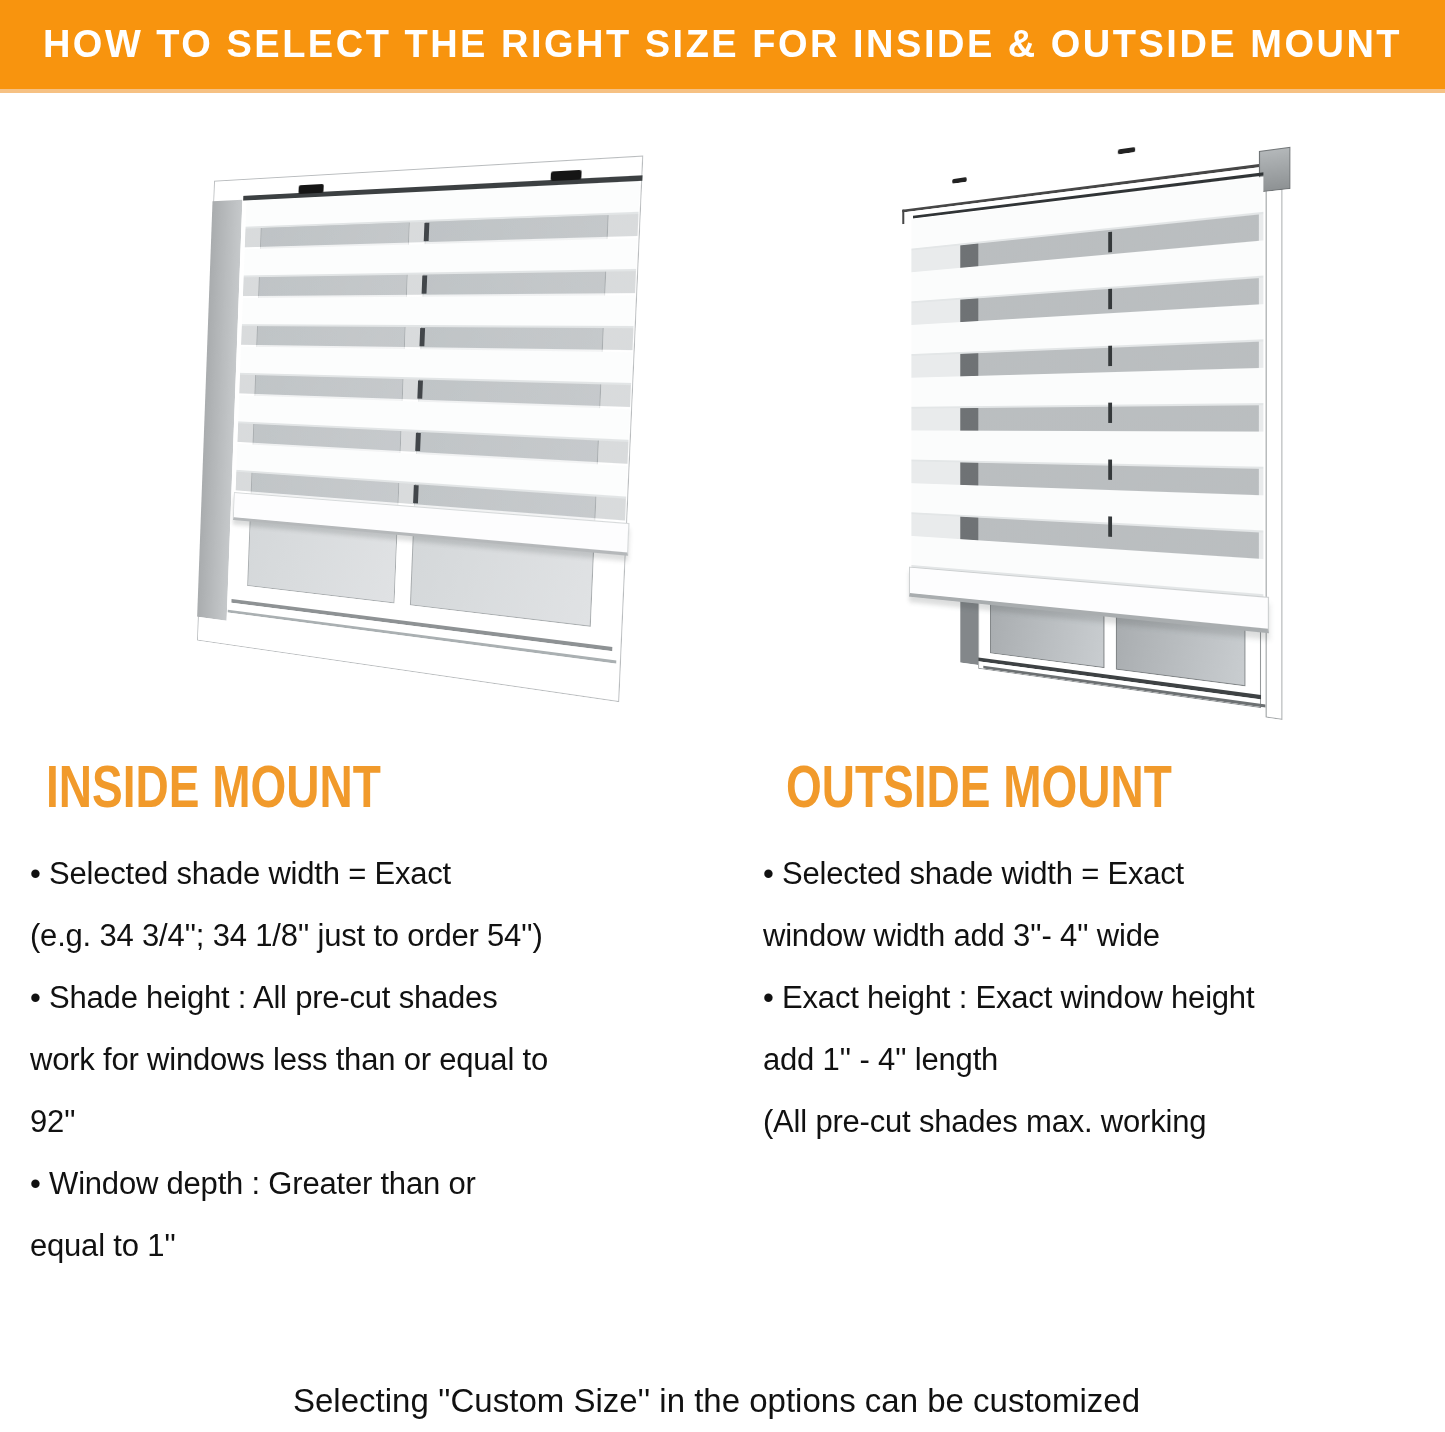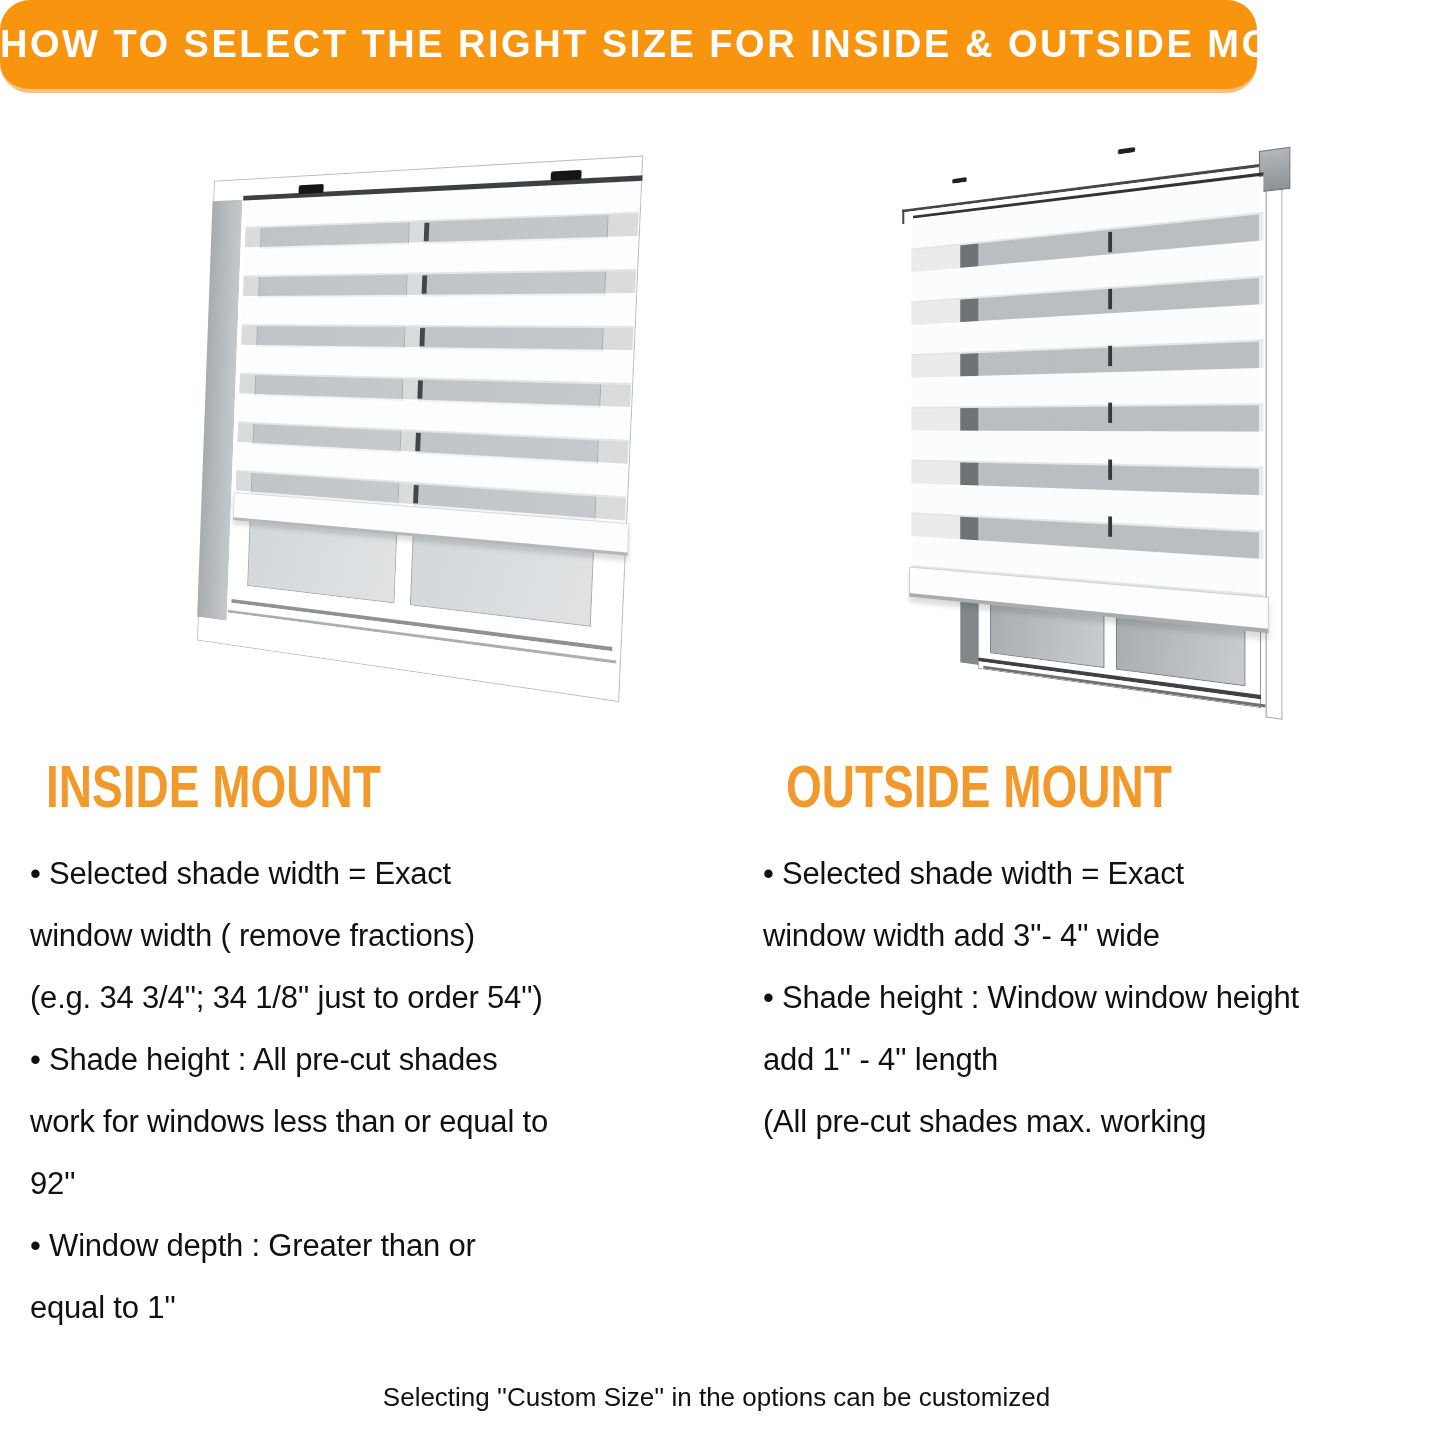--- a/index.html
+++ b/index.html
@@ -1,21 +1,21 @@
 <!DOCTYPE html>
 <html><head>
 <meta charset="utf-8">
 <style>
   html,body{margin:0;padding:0;background:#ffffff;}
   .page{position:relative;width:1445px;height:1432px;background:#ffffff;overflow:hidden;
         font-family:"Liberation Sans",sans-serif;}
 
   
-  .banner{position:absolute;left:0;top:0;width:1257px;height:89px;background:#F8940E;
-          border-bottom:4px solid #F6C183;text-align:left;border-radius:30px;}
+  .banner{position:absolute;left:0;top:0;width:1445px;height:89px;background:#F8940E;
+          border-bottom:4px solid #F6C183;text-align:center;}
   .banner span{display:inline-block;line-height:89px;color:#ffffff;font-weight:bold;
                font-size:38px;letter-spacing:2.5px;white-space:nowrap;}
 
   
   .illus{position:absolute;}
   .plane{position:absolute;transform-style:preserve-3d;}
 
   
   .illus-left{left:150px;top:145px;width:500px;height:580px;}
   .illus-left .plane{left:30px;top:25px;width:440px;height:500px;
@@ -90,21 +90,21 @@
                       white-space:nowrap;}
   .h-left{left:46px;top:752px;}
   .h-right{left:786px;top:752px;}
 
   .body-col{position:absolute;top:843px;font-size:31px;color:#111111;}
   .body-col p{margin:0;height:62px;line-height:62px;white-space:nowrap;letter-spacing:-0.2px;}
   .col-left{left:30px;}
   .col-right{left:763px;}
 
   .footer-note{position:absolute;left:0;right:12px;top:1382px;text-align:center;
-               font-size:26px;color:#111111;}
+               font-size:33px;color:#111111;}
 </style>
 </head>
 <body>
 
 <div class="page">
 
   <header class="banner">
     <span>HOW TO SELECT THE RIGHT SIZE FOR INSIDE &amp; OUTSIDE MOUNT</span>
   </header>
 
@@ -154,33 +154,32 @@
 
   <h2 class="mount-heading h-right">
     <span>OUTSIDE MOUNT</span>
   </h2>
   <h2 class="mount-heading h-left">
     <span>INSIDE MOUNT</span>
   </h2>
 
   <div class="body-col col-left">
     <p>• Selected shade width = Exact</p>
-    <p>window width ( remove fractions)</p>
     <p>(e.g. 34 3/4''; 34 1/8'' just to order 54'')</p>
     <p>• Shade height : All pre-cut shades</p>
     <p>work for windows less than or equal to</p>
     <p>92''</p>
     <p>• Window depth : Greater than or</p>
     <p>equal to 1''</p>
   </div>
 
   <div class="body-col col-right">
     <p>• Selected shade width = Exact</p>
     <p>window width add 3''- 4'' wide</p>
-    <p>• Shade height : Window window height</p>
+    <p>• Exact height : Exact window height</p>
     <p>add 1'' - 4'' length</p>
     <p>(All pre-cut shades max. working</p>
   </div>
 
   <div class="footer-note">
     <span>Selecting ''Custom Size'' in the options can be customized</span>
   </div>
 
 </div>
 

